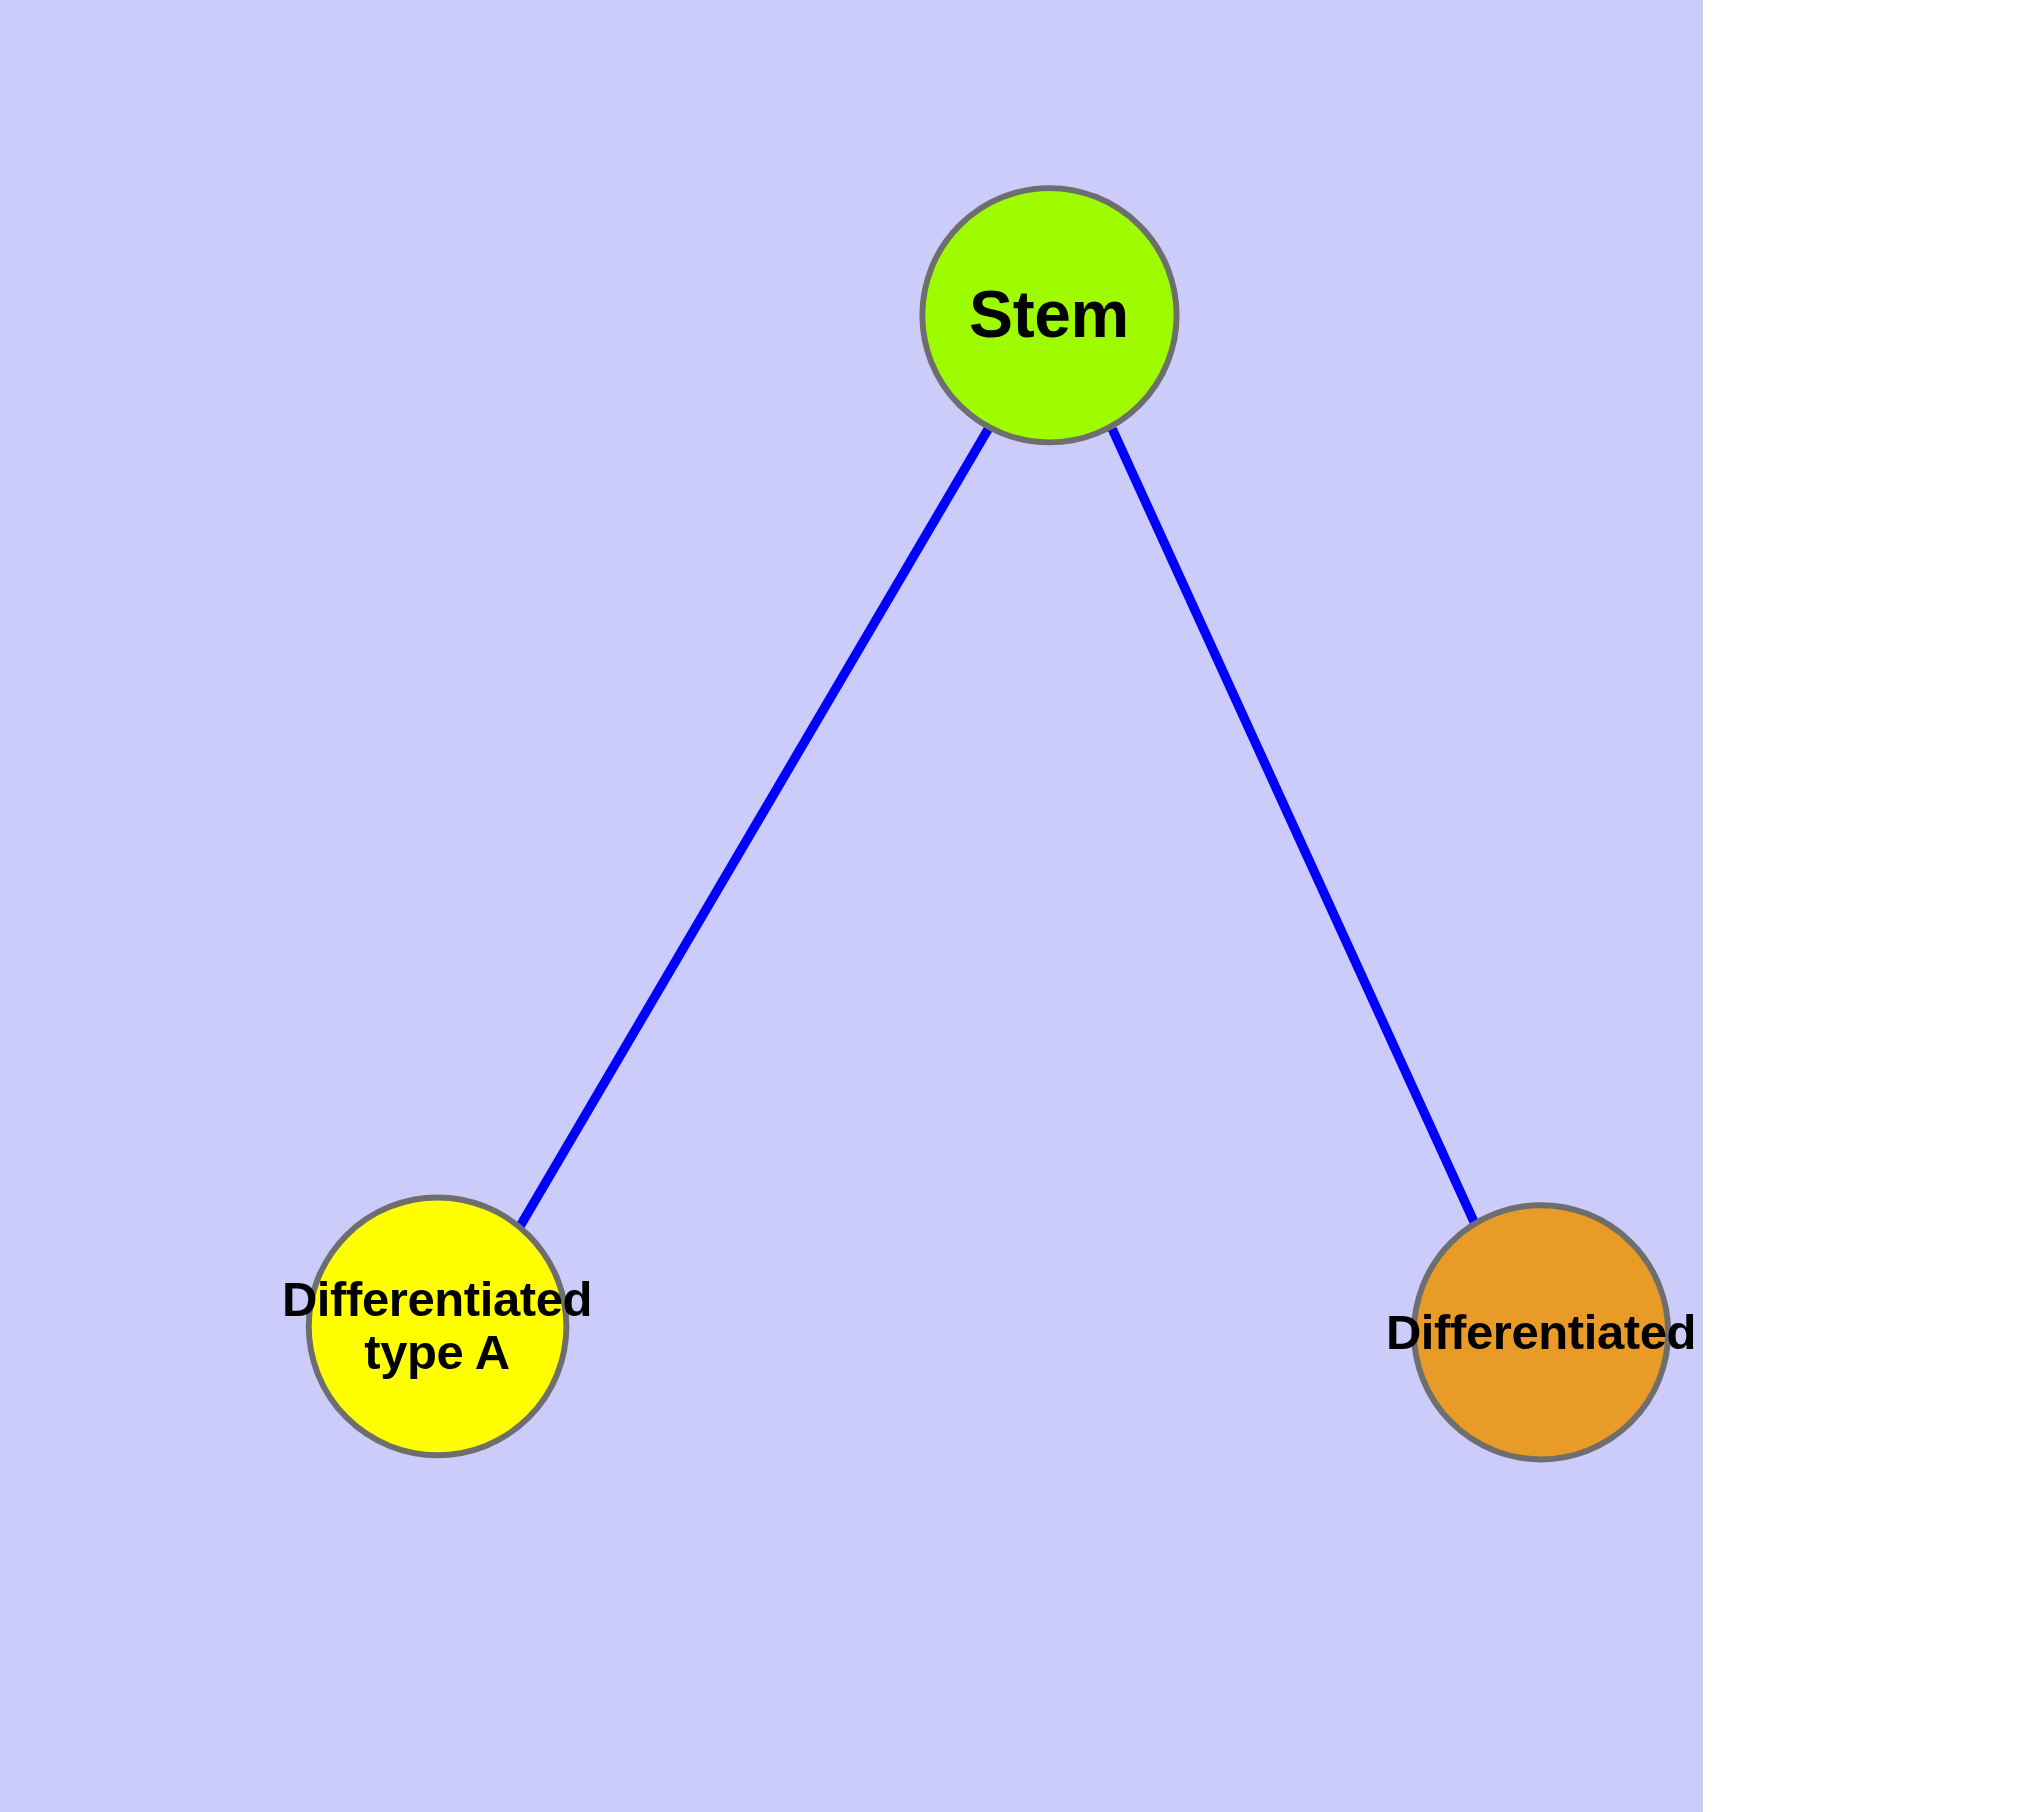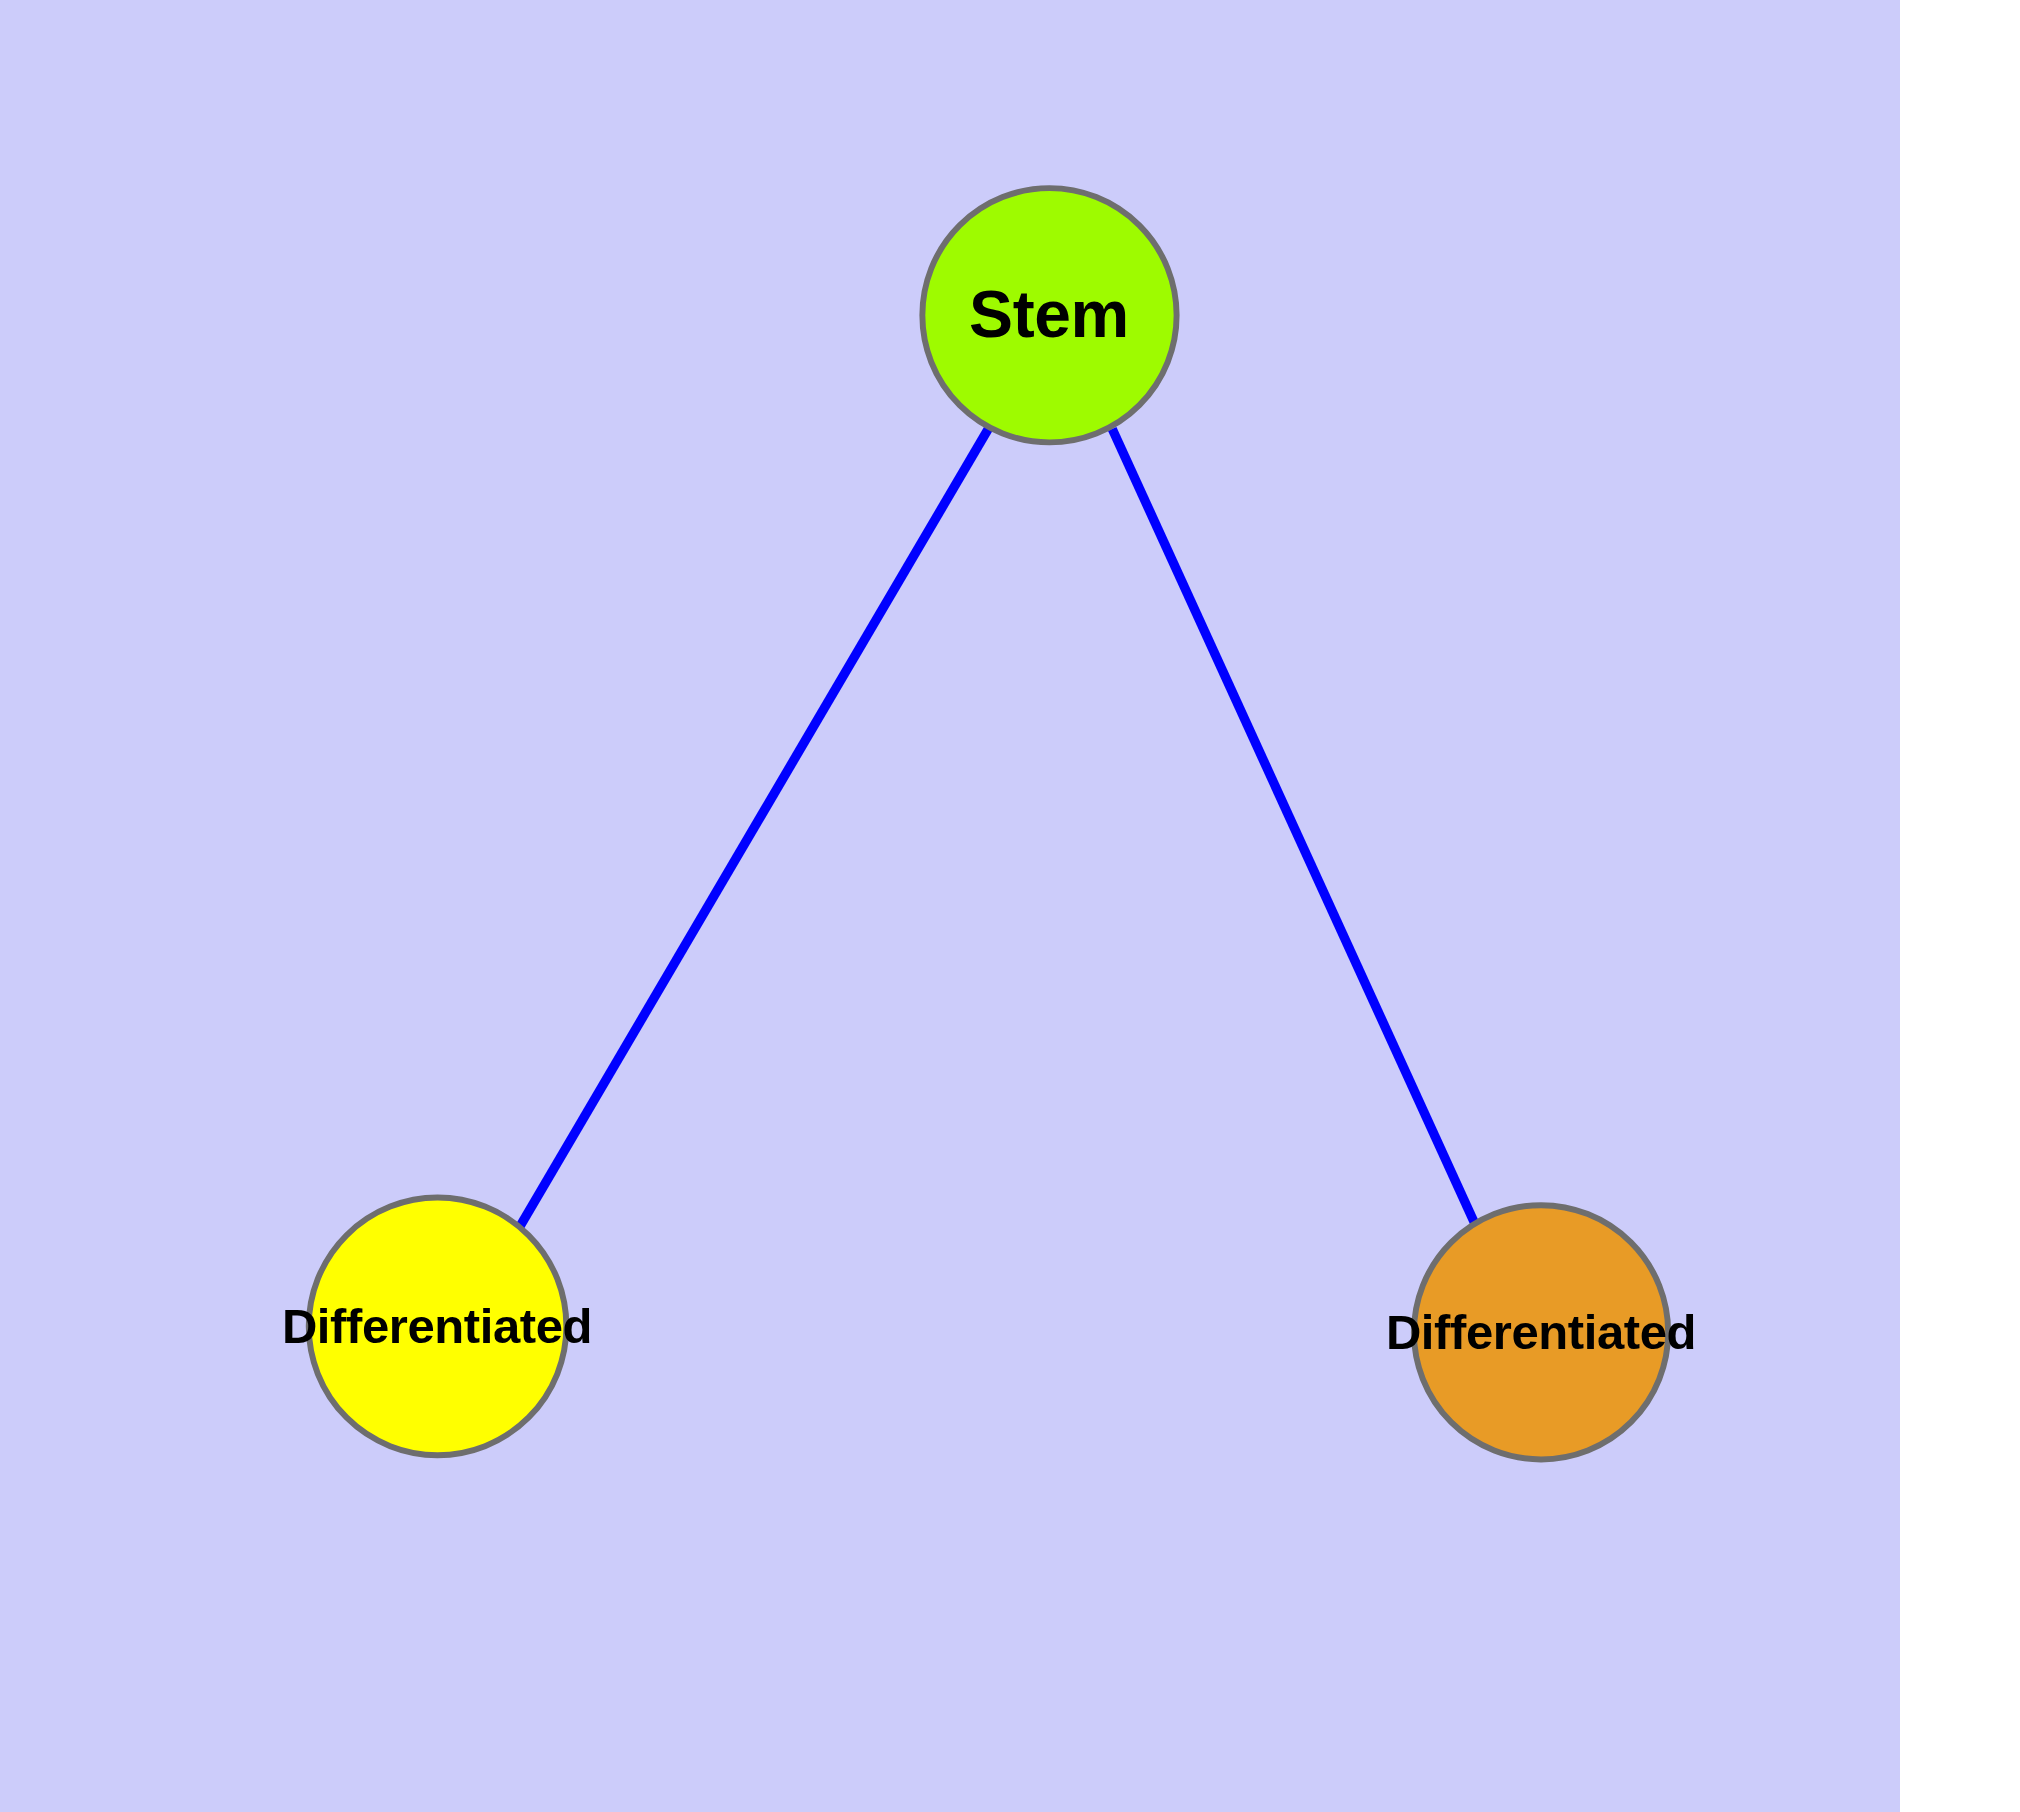--- a/index.html
+++ b/index.html
@@ -43,21 +43,21 @@
   .node-label.leaf {
     font-size: 49px;
   }
   .node-label .line {
     display: block;
   }
 </style>
 </head>
 <body style="width: 2021px; height: 1812px;">
 
-<div id="canvas" style="width: 1900px; height: 1812px; background: rgb(204, 204, 250);">
+<div id="canvas" style="width: 1703px; height: 1812px; background: rgb(204, 204, 250);">
 
   <svg id="graph-svg" viewBox="0 0 2384 2138">
 
     <g>
       <line stroke-linecap="butt" x1="1167" y1="504" x2="612" y2="1449" stroke="#0000ff" stroke-width="11"></line>
       <line stroke-linecap="butt" x1="1312" y1="506" x2="1740" y2="1444" stroke="#0000ff" stroke-width="11"></line>
     </g>
 
     <g>
       <circle cx="1238" cy="372" r="150" fill="#9efb00" stroke="#6e6e6e" stroke-width="7"></circle>
@@ -66,20 +66,21 @@
     </g>
 
   </svg>
 
   <div class="node-label root" style="left: 1049px; top: 315px; color: rgb(0, 0, 0);">
     <span class="line">Stem</span>
   </div>
 
   <div class="node-label leaf" style="left: 437px; top: 1326px; color: rgb(0, 0, 0);">
     <span class="line">Differentiated</span>
+    <span class="line">type A</span>
   </div>
 
   <div class="node-label leaf" style="left: 1541px; top: 1332px; color: rgb(0, 0, 0);">
     <span class="line">Differentiated</span>
   </div>
 
 </div>
 
 
 </body></html>

